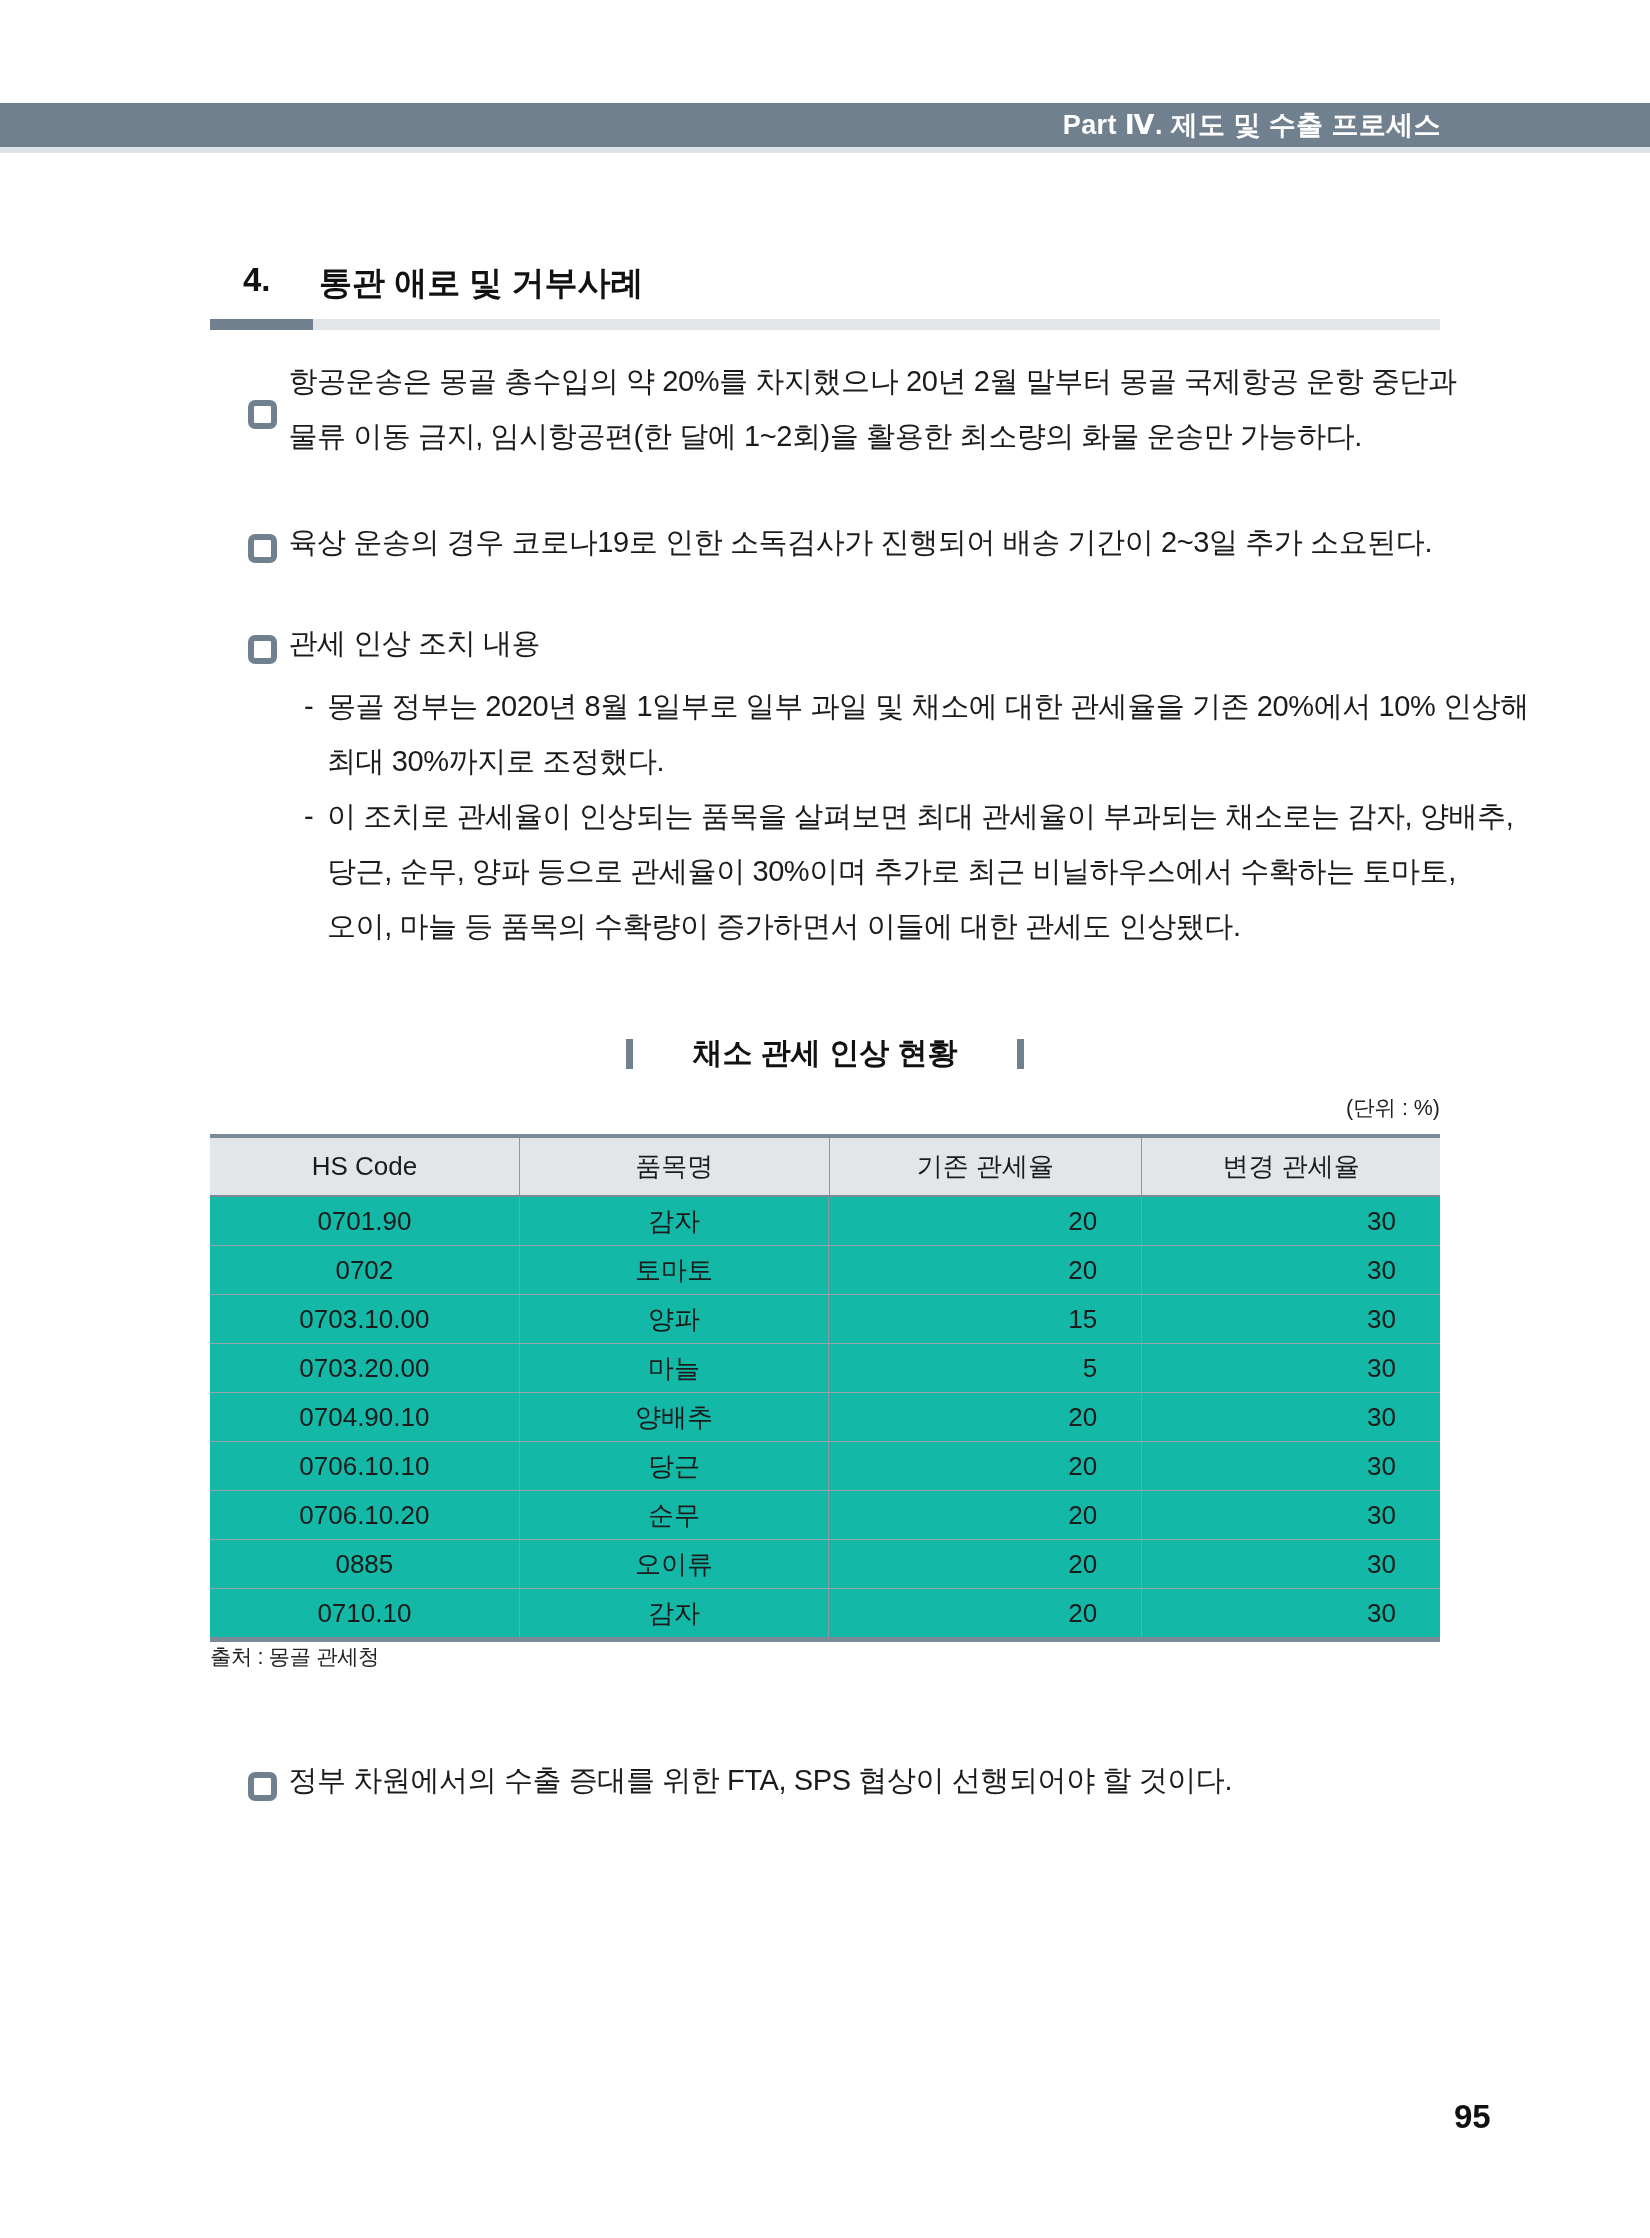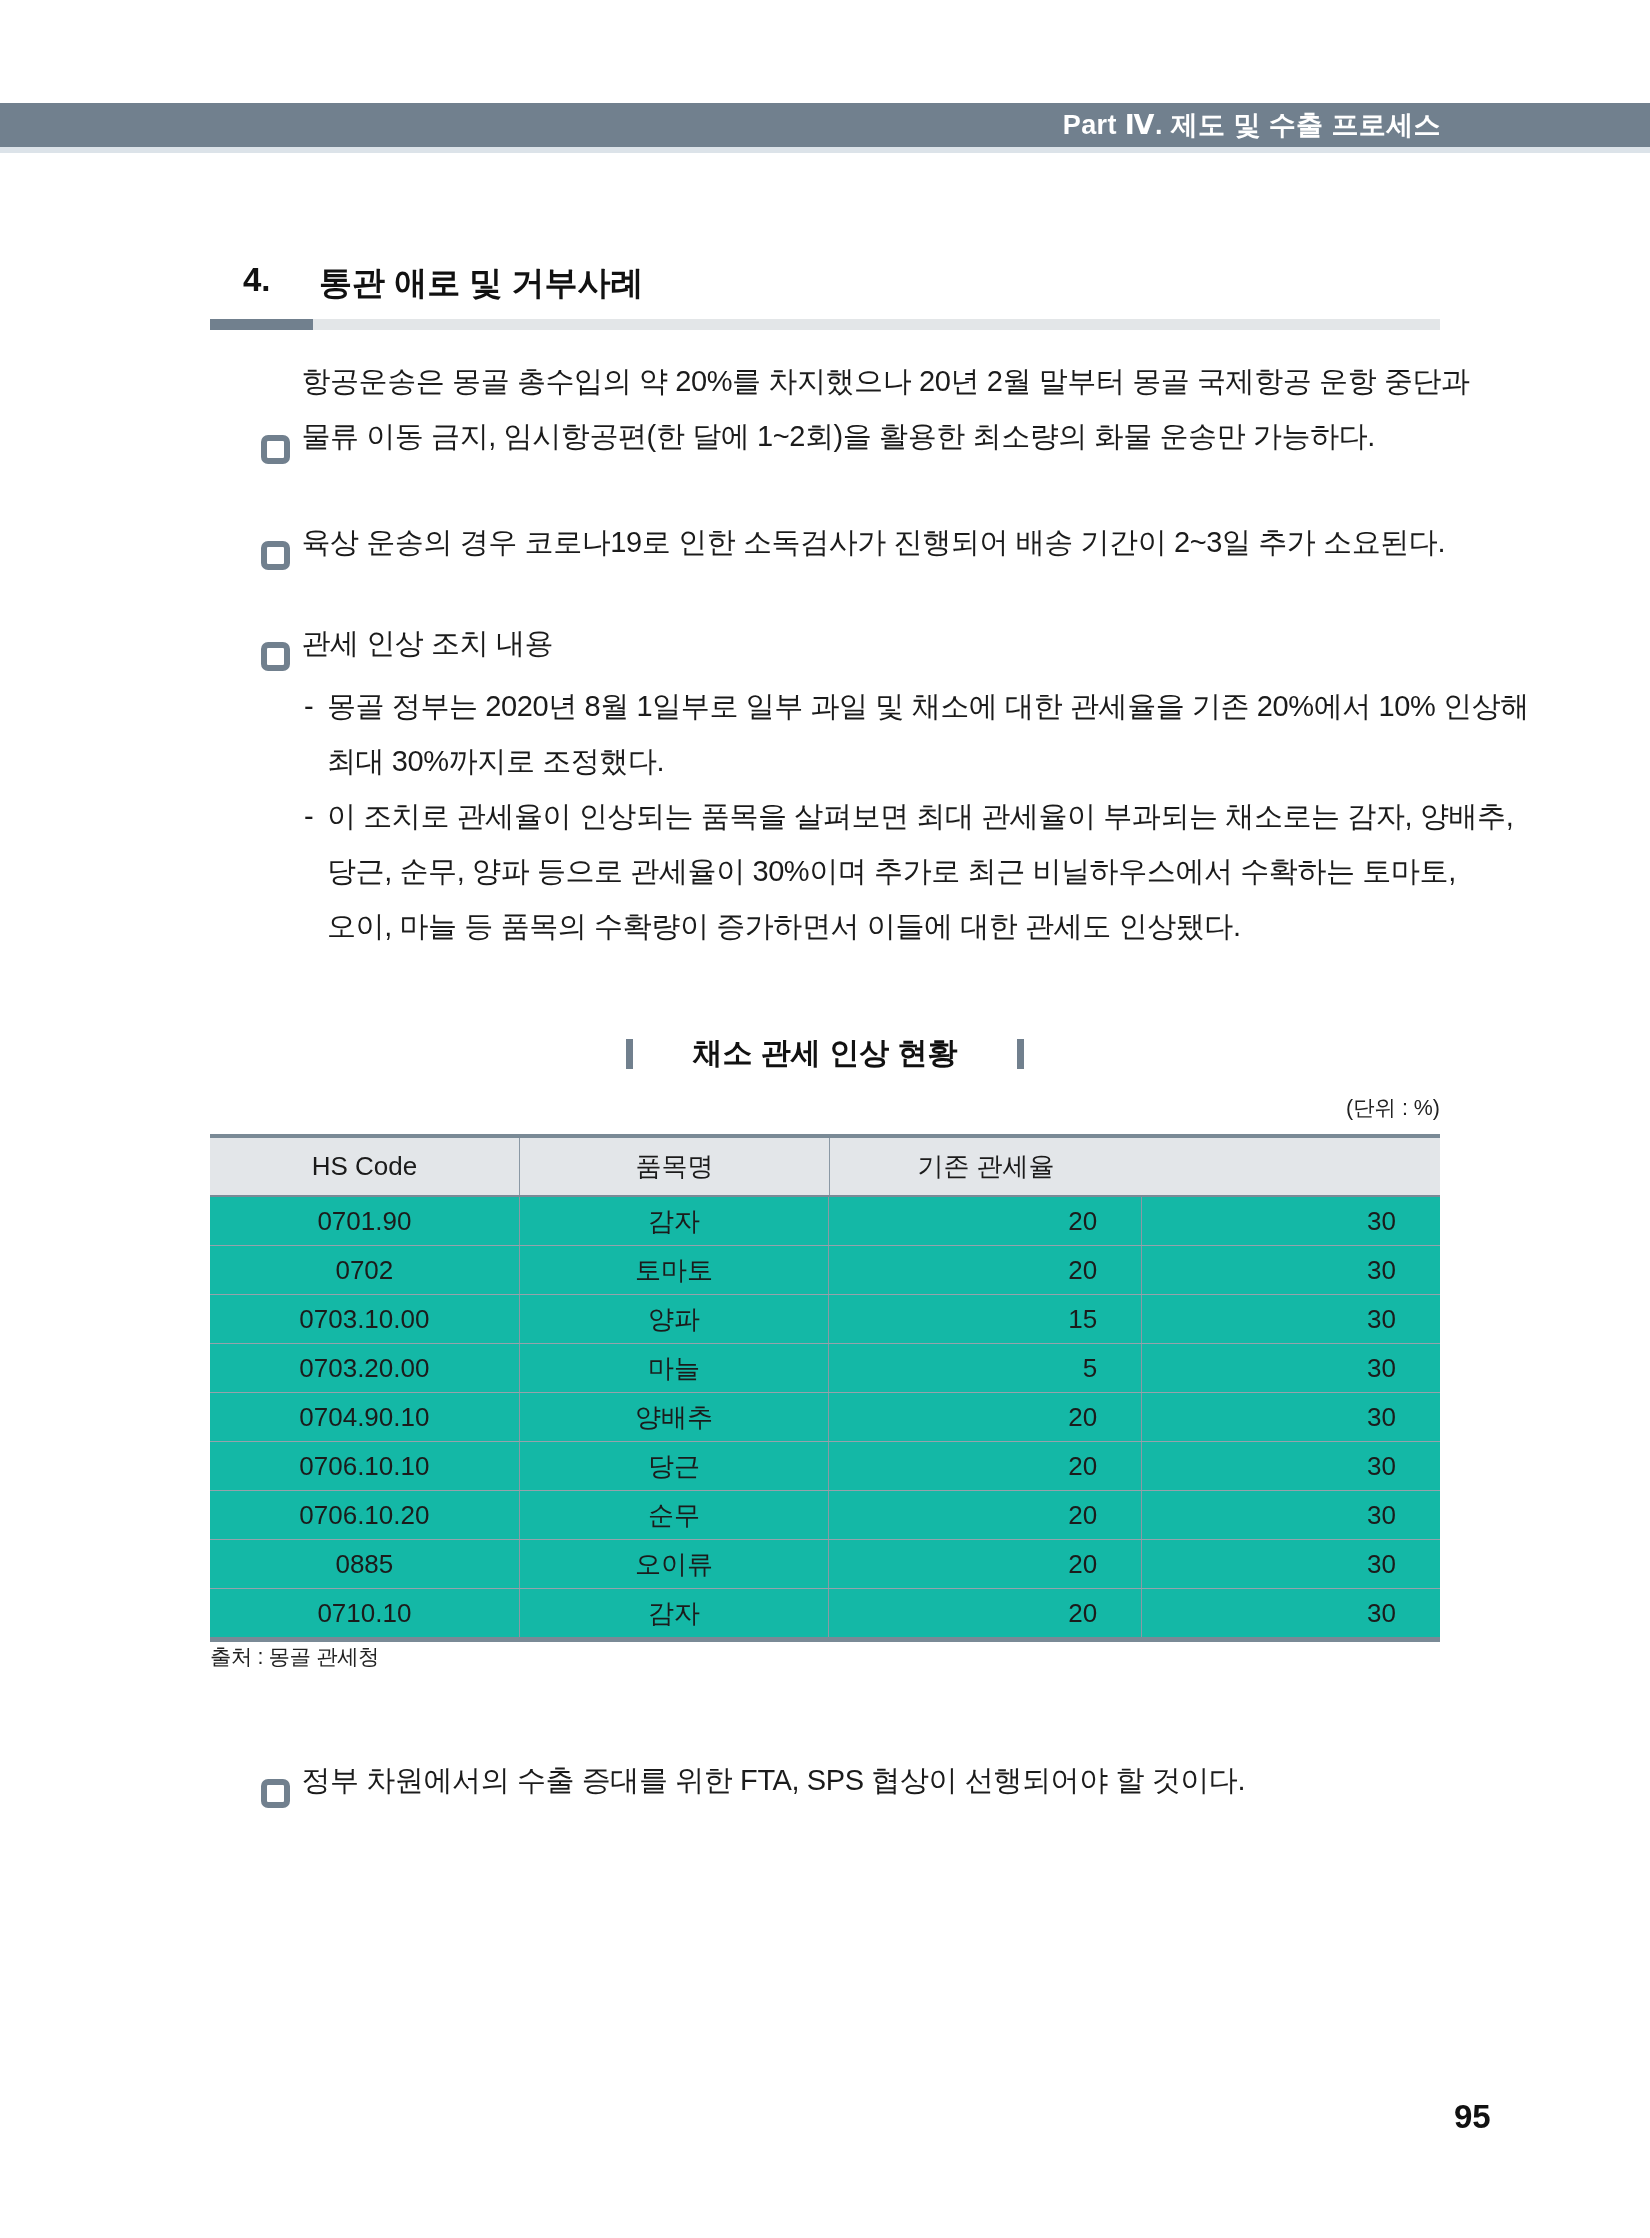--- a/index.html
+++ b/index.html
@@ -34,22 +34,22 @@
   }
   .heading-number{display:inline-block;margin-left:33px;width:76px;}
   .heading-bar{
     position:absolute;top:319px;left:210px;width:1230px;height:10.7px;
     display:flex;
   }
   .heading-bar .dark{width:103px;height:10.7px;background:#71808e;}
   .heading-bar .light{flex:1;height:10.7px;background:#e3e6e8;}
   
   .bullet{
-    position:absolute;left:261px;width:1197px;
-    display:flex;align-items:flex-end;
+    position:absolute;left:248px;width:1197px;
+    display:flex;align-items:center;
   }
   .bullet-icon{
     flex:0 0 auto;
     width:17px;height:17px;
     border:6.4px solid #71808e;border-radius:7.1px;
     background:#ffffff;margin-top:11.4px;
   }
   .bullet-text{
     margin-left:11.4px;
     font-size:29px;line-height:55px;letter-spacing:-0.4px;
@@ -176,20 +176,21 @@
     <span class="title-bar right"></span>
   </div>
 
   <div class="unit-note">(단위 : %)</div>
 
   <div class="tariff-table">
     <div class="t-row t-head">
       <div class="t-cell c1">HS Code</div>
       <div class="t-cell c2">품목명</div>
       <div class="t-cell c3">기존 관세율</div>
+      <div class="t-cell c4">변경 관세율</div>
     </div>
     <div class="t-row t-data">
       <div class="t-cell c1">0701.90</div>
       <div class="t-cell c2">감자</div>
       <div class="t-cell c3">20</div>
       <div class="t-cell c4">30</div>
     </div>
     <div class="t-row t-data">
       <div class="t-cell c1">0702</div>
       <div class="t-cell c2">토마토</div>

